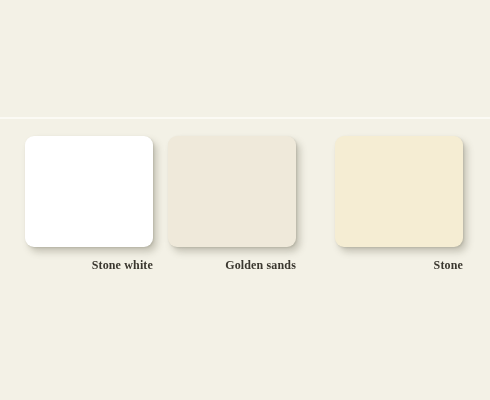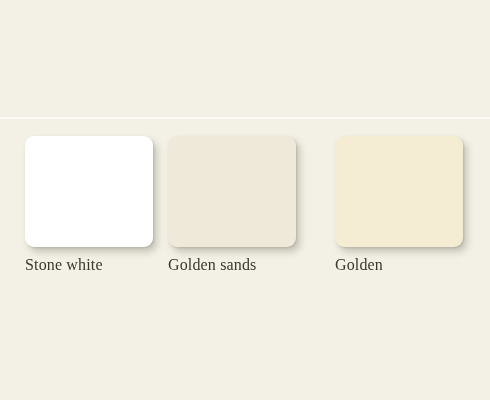--- a/index.html
+++ b/index.html
@@ -52,26 +52,27 @@
     width: 128px;
     height: 111px;
     border-radius: 9px;
     box-shadow:
       4px 5px 7px rgba(96, 92, 74, 0.30),
       1px 1px 2px rgba(96, 92, 74, 0.18);
   }
 
   .swatch-label {
     margin-top: 12px;
-    text-align: left;
-    font-size: 16px;
+    text-align: right;
+    font-size: 12px;
     line-height: 12px;
     letter-spacing: 0.15px;
     color: #3a372f;
     white-space: nowrap;
+    font-weight: bold;
   }
 </style>
 </head>
 <body>
 
 <div id="page" style="background: rgb(243, 241, 230);">
 
   <div id="top-divider" style="background: rgb(251, 250, 244);"></div>
 
   <div id="swatch-row">
@@ -81,17 +82,17 @@
       <div class="swatch-label">Stone white</div>
     </div>
 
     <div class="swatch-cell cell-1">
       <div class="swatch-chip" style="background: rgb(239, 233, 218);"></div>
       <div class="swatch-label">Golden sands</div>
     </div>
 
     <div class="swatch-cell cell-2">
       <div class="swatch-chip" style="background: rgb(245, 237, 211);"></div>
-      <div class="swatch-label">Golden</div>
+      <div class="swatch-label">Stone</div>
     </div>
 
   </div>
 </div>
 
 </body></html>

